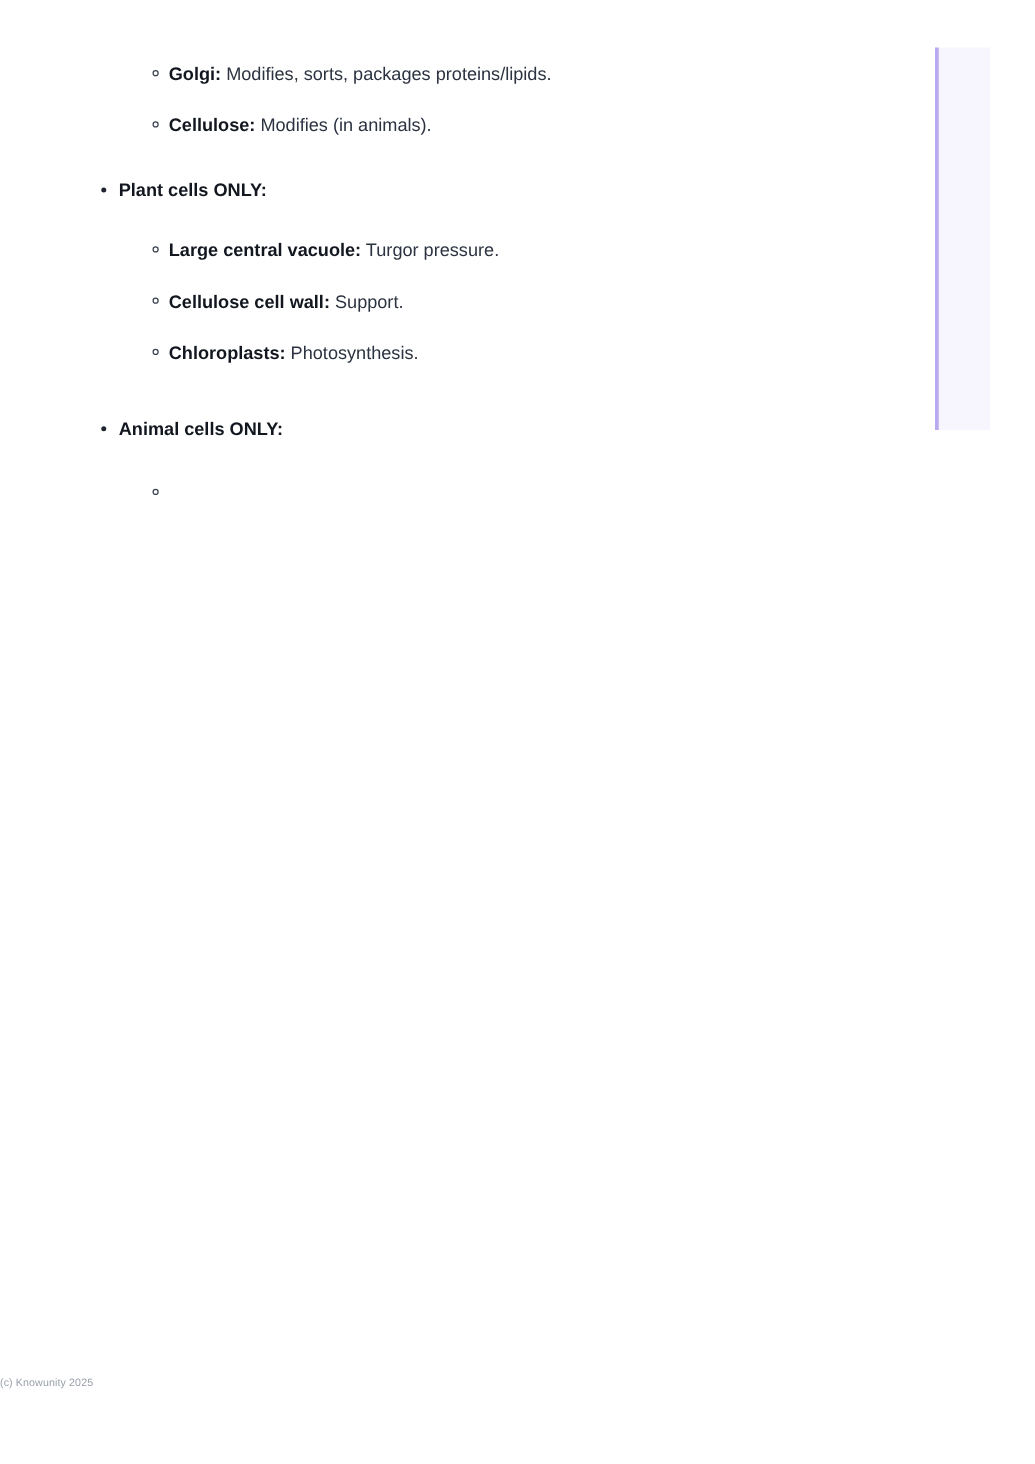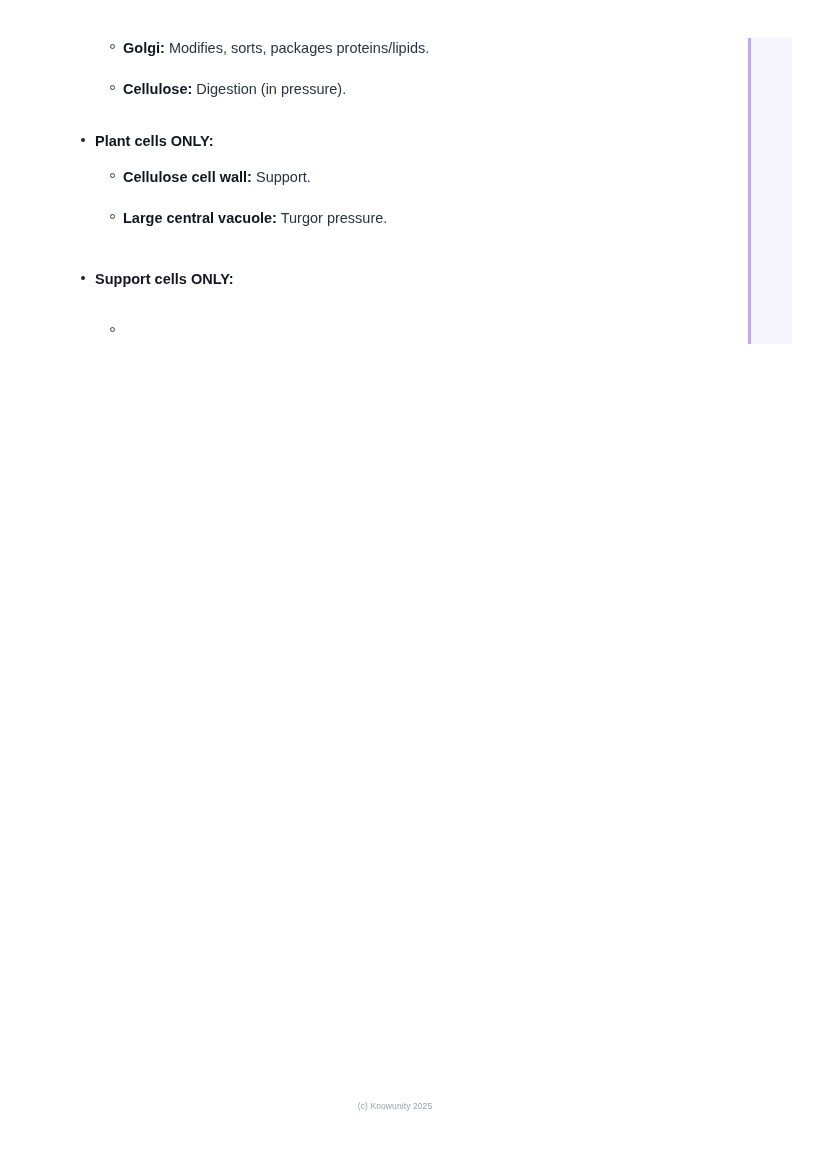--- a/index.html
+++ b/index.html
@@ -48,21 +48,21 @@
     padding-top: 34px;
   }
 
   ul.level1 {
     list-style: none;
     margin: 0;
     padding: 0;
   }
   ul.level2 {
     list-style: none;
-    margin: 4px;
+    margin: 16px;
     padding: 0;
   }
 
   li.l1 {
     position: relative;
     margin: 0 0 0 0;
     padding-left: 95px;
     font-size: 14.5px;
     line-height: 1.5;
     color: #1f2430;
@@ -113,21 +113,21 @@
   }
 
   .block-spacer-lg { height: 20px; }
   .block-spacer-md { height: 11px; }
 
   .footer {
     position: absolute;
     left: 0;
     top: 1101px;
     width: 790px;
-    text-align: center;
+    text-align: left;
     font-size: 8.5px;
     color: #9aa0ab;
     letter-spacing: 0.1px;
   }
 </style>
 </head>
 <body>
 
 <div class="page">
 
@@ -137,52 +137,56 @@
 
   <div class="content">
 
     <ul class="level2">
       <li class="l2">
         <span class="bullet2"></span>
         <span class="term">Golgi:</span><span class="desc"> Modifies, sorts, packages proteins/lipids.</span>
       </li>
       <li class="l2">
         <span class="bullet2"></span>
-        <span class="term">Cellulose:</span><span class="desc"> Digestion (in pressure).</span>
+        <span class="term">Cellulose:</span><span class="desc"> Modifies (in animals).</span>
       </li>
     </ul>
 
     <div class="block-spacer-md"></div>
 
     <ul class="level1">
       <li class="l1">
         <span class="bullet1"></span>
         <span class="group-heading">Plant cells ONLY:</span>
       </li>
     </ul>
 
     <div class="block-spacer-md"></div>
 
     <ul class="level2">
       <li class="l2">
         <span class="bullet2"></span>
+        <span class="term">Large central vacuole:</span><span class="desc"> Turgor pressure.</span>
+      </li>
+      <li class="l2">
+        <span class="bullet2"></span>
         <span class="term">Cellulose cell wall:</span><span class="desc"> Support.</span>
       </li>
       <li class="l2">
         <span class="bullet2"></span>
-        <span class="term">Large central vacuole:</span><span class="desc"> Turgor pressure.</span>
+        <span class="term">Chloroplasts:</span><span class="desc"> Photosynthesis.</span>
       </li>
     </ul>
 
     <div class="block-spacer-lg"></div>
 
     <ul class="level1">
       <li class="l1">
         <span class="bullet1"></span>
-        <span class="group-heading">Support cells ONLY:</span>
+        <span class="group-heading">Animal cells ONLY:</span>
       </li>
     </ul>
 
     <div class="block-spacer-md"></div>
 
     <ul class="level2">
       <li class="l2">
         <span class="bullet2"></span>
       </li>
     </ul>

